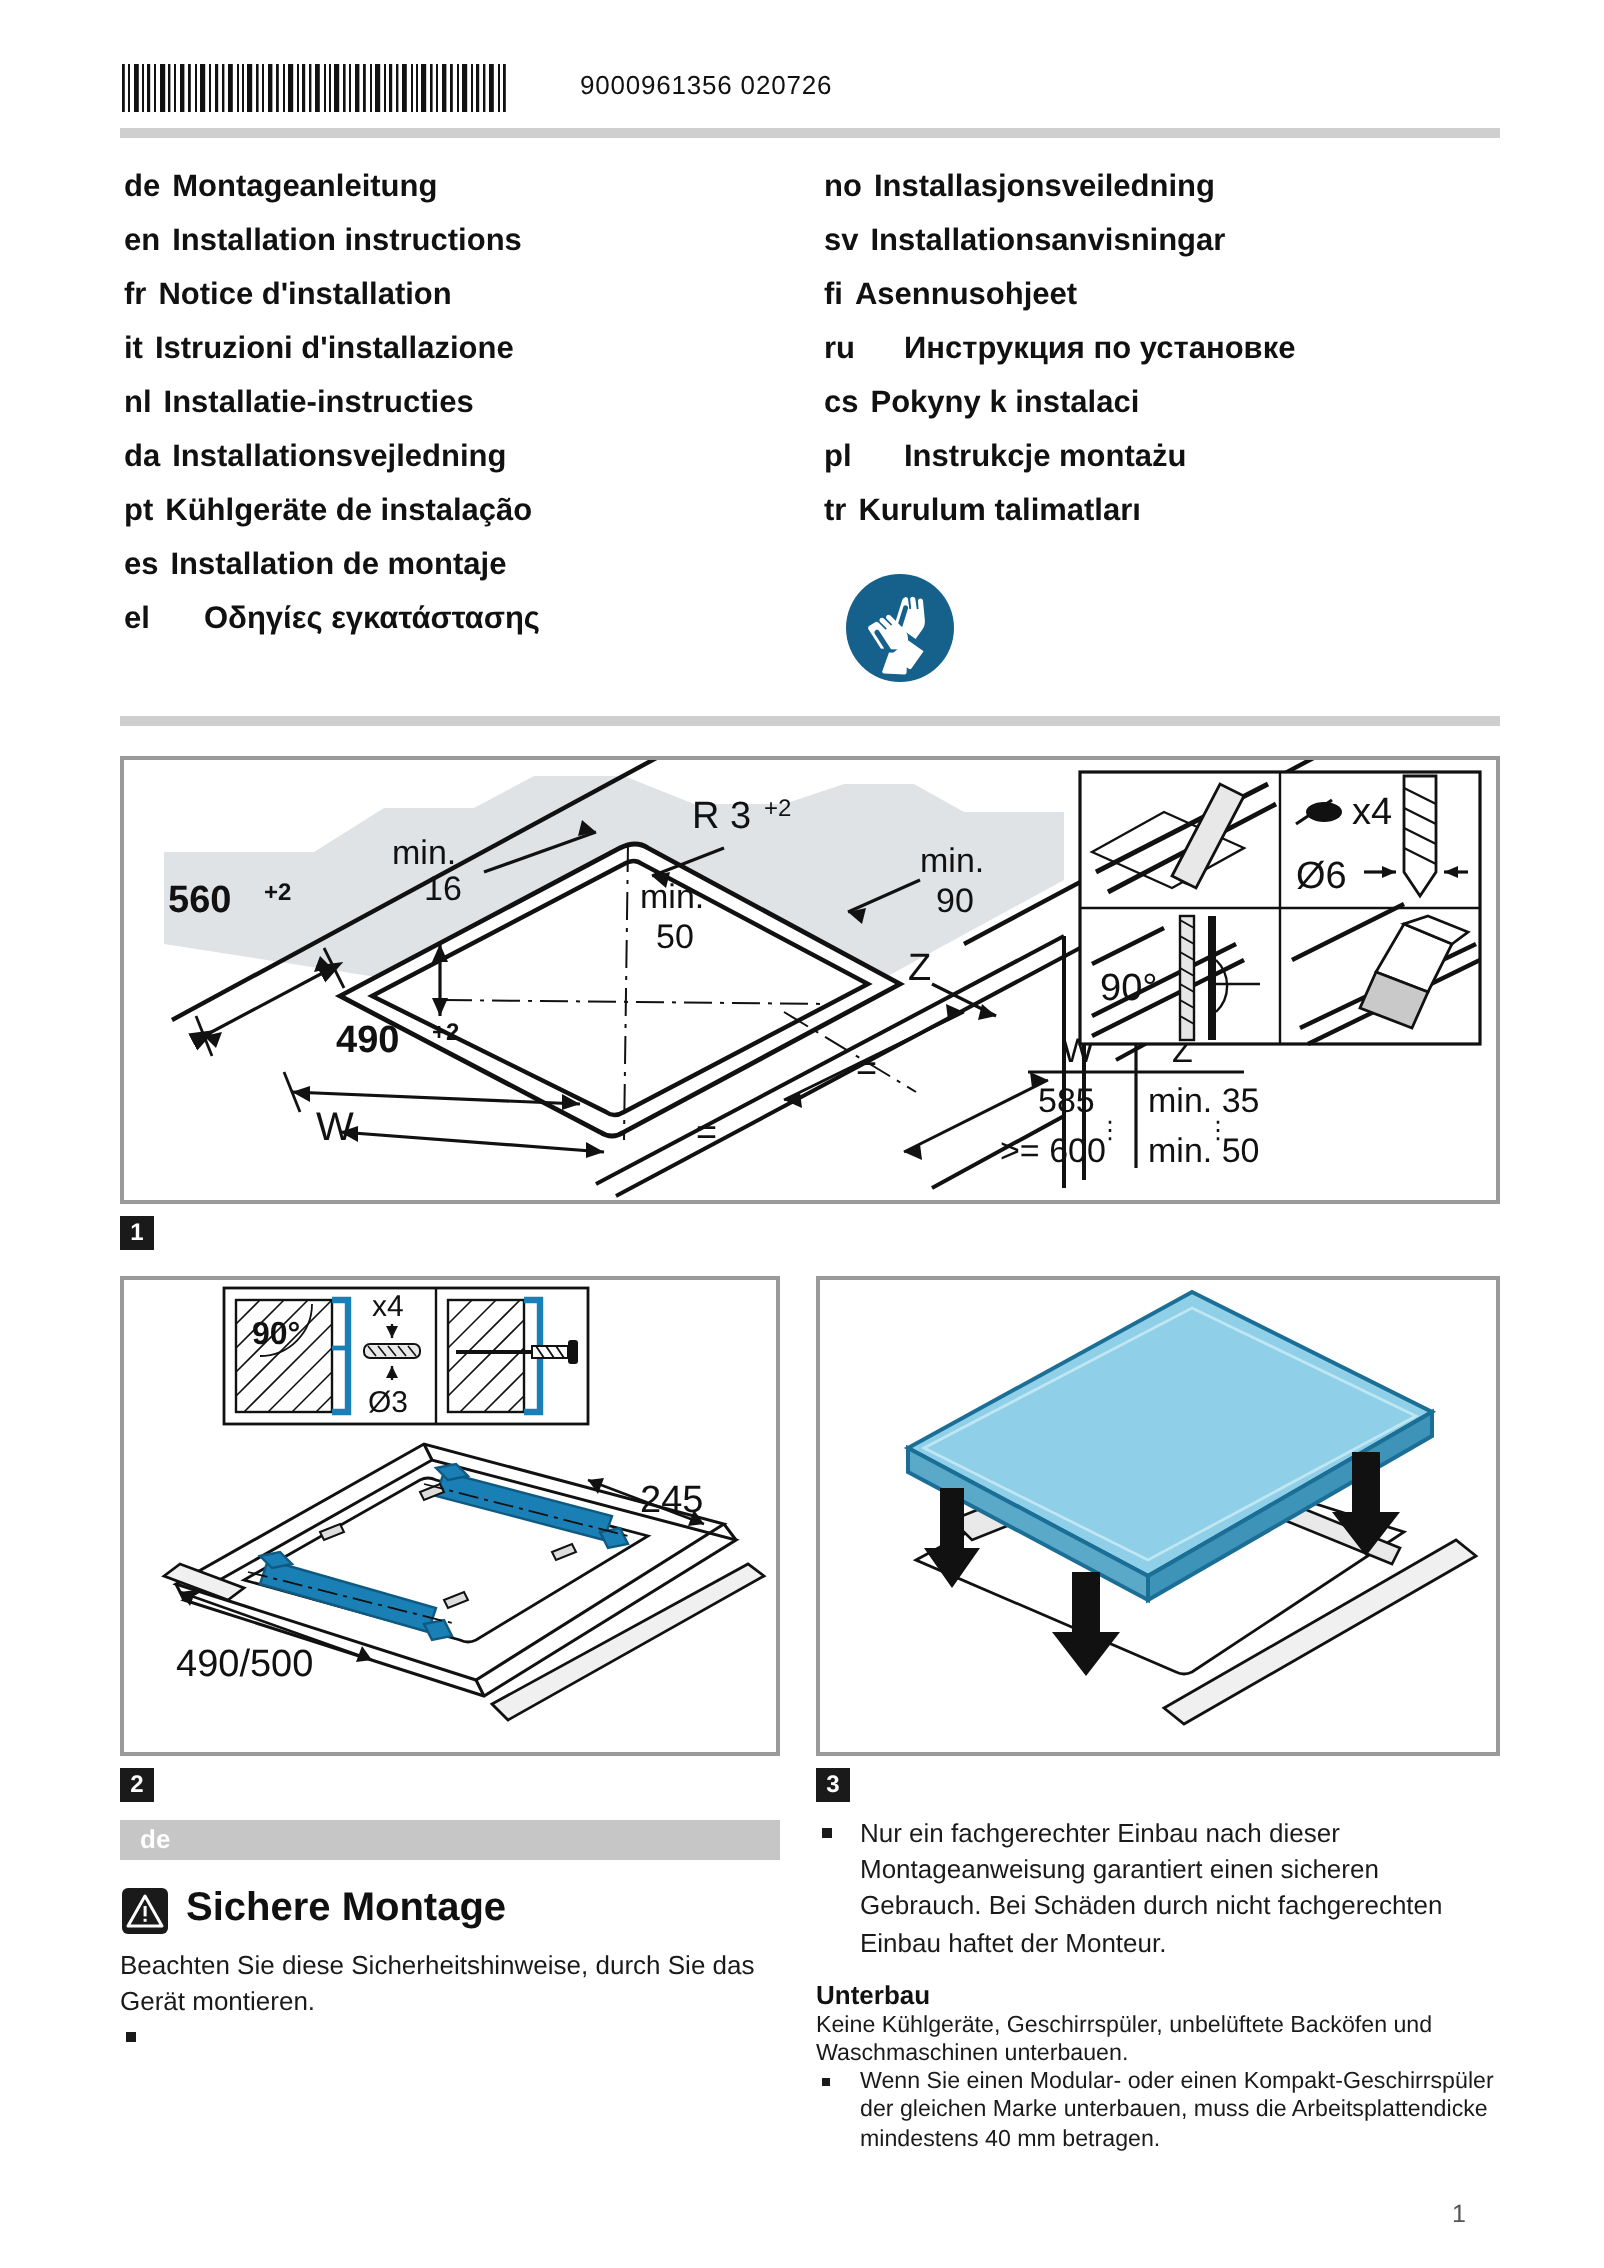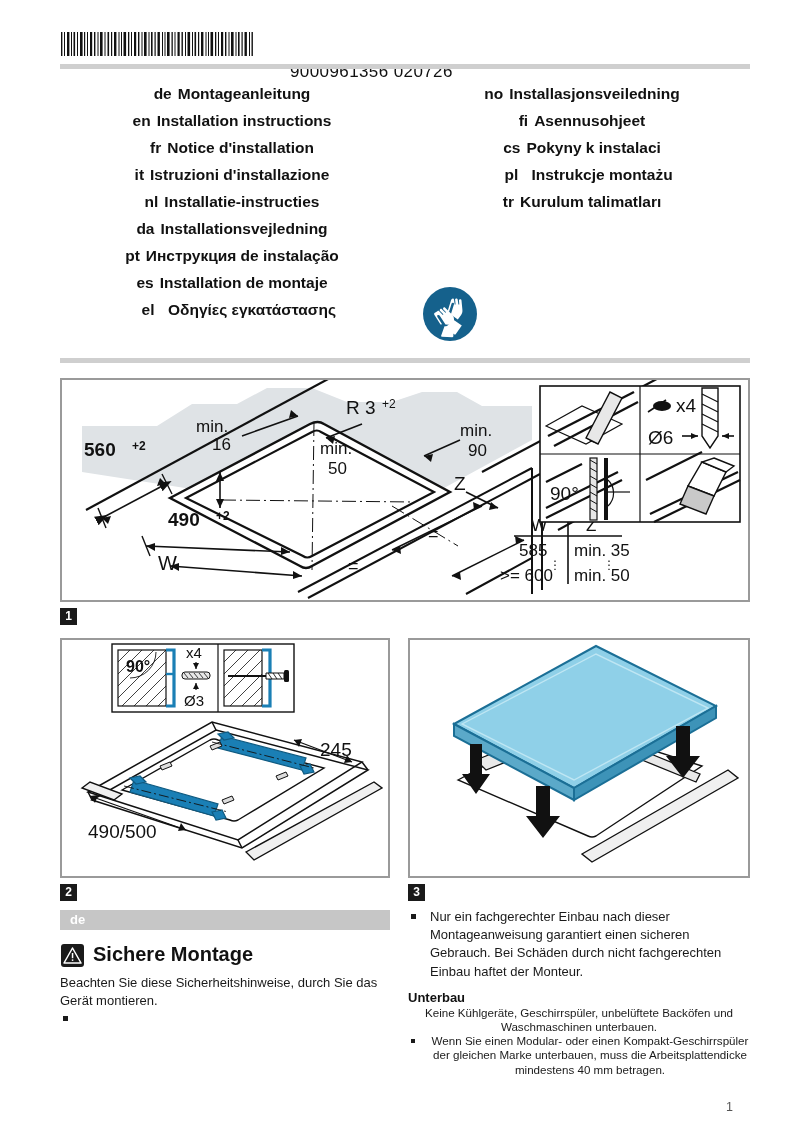--- a/index.html
+++ b/index.html
@@ -29,44 +29,42 @@
   }
   .barcode {
     position: absolute;
     left: 0; top: 0;
     width: 200px; height: 24px;
     display: block;
   }
   .doc-number {
     position: absolute;
     left: 230px; top: 3px;
-    font-size: 17px;
+    font-size: 13px;
     letter-spacing: 0.4px;
     color: #111;
     white-space: nowrap;
-    margin-top: 27px;
   }
   .rule {
     position: absolute;
     left: 60px;
     width: 690px;
     height: 5px;
     background: #cfcfcf;
   }
   .rule.top { top: 64px; }
   .rule.mid { top: 358px; }
 
   
   .langs {
     position: absolute;
     top: 80px;
     font-size: 15.5px;
     font-weight: bold;
     color: #111;
-    text-align: center;
   }
   .langs.left { left: 62px; width: 340px; }
   .langs.right { left: 412px; width: 340px; }
   .lang-row {
     height: 27px;
     line-height: 27px;
     white-space: nowrap;
     display: block;
   }
   .lang-code {
@@ -158,21 +156,20 @@
     font-size: 13px;
     line-height: 18.2px;
     color: #1a1a1a;
     margin: 0;
   }
   .small-text {
     font-size: 11.6px;
     line-height: 14.2px;
     color: #1a1a1a;
     margin: 0;
-    text-align: center;
   }
   .bullet-row {
     position: relative;
     padding-left: 22px;
   }
   .bullet-row .bsq {
     position: absolute;
     left: 3px;
     top: 6px;
     width: 5px; height: 5px;
@@ -267,27 +264,29 @@
 
   <div class="rule top"></div>
 
   <div class="langs left" id="langs-left">
       <div class="lang-row"><span class="lang-code">de</span><span>Montageanleitung</span></div>
       <div class="lang-row"><span class="lang-code">en</span><span>Installation instructions</span></div>
       <div class="lang-row"><span class="lang-code">fr</span><span>Notice d'installation</span></div>
       <div class="lang-row"><span class="lang-code">it</span><span>Istruzioni d'installazione</span></div>
       <div class="lang-row"><span class="lang-code">nl</span><span>Installatie-instructies</span></div>
       <div class="lang-row"><span class="lang-code">da</span><span>Installationsvejledning</span></div>
-      <div class="lang-row"><span class="lang-code">pt</span><span>Инструкция de instalação</span></div>
+      <div class="lang-row"><span class="lang-code">pt</span><span>Kühlgeräte de instalação</span></div>
       <div class="lang-row"><span class="lang-code">es</span><span>Installation de montaje</span></div>
       <div class="lang-row"><span class="lang-code wide">el</span><span>Οδηγίες εγκατάστασης</span></div>
     </div>
   <div class="langs right" id="langs-right">
       <div class="lang-row"><span class="lang-code">no</span><span>Installasjonsveiledning</span></div>
+      <div class="lang-row"><span class="lang-code">sv</span><span>Installationsanvisningar</span></div>
       <div class="lang-row"><span class="lang-code">fi</span><span>Asennusohjeet</span></div>
+      <div class="lang-row"><span class="lang-code wide">ru</span><span>Инструкция по установке</span></div>
       <div class="lang-row"><span class="lang-code">cs</span><span>Pokyny k instalaci</span></div>
       <div class="lang-row"><span class="lang-code wide">pl</span><span>Instrukcje montażu</span></div>
       <div class="lang-row"><span class="lang-code">tr</span><span>Kurulum talimatları</span></div>
     </div>
 
   <div class="gloves-wrap">
     <svg viewBox="0 0 54 54" width="54" height="54">
       <circle cx="27" cy="27" r="27" fill="#15618c"></circle>
       <g fill="#ffffff">
         <path d="M29.5 11.5c.7-.2 1.4.3 1.5 1l.7 5.1.9-.2-.5-4.6c-.1-.8.5-1.4 1.2-1.4.7 0 1.3.5 1.4 1.2l.7 5 .9-.1-.3-3.8c-.1-.8.5-1.4 1.2-1.4.7 0 1.3.5 1.3 1.2l.9 9.2c.2 2.2-.2 3.6-1.3 5.2l-3.3 4.6-7-5 3.2-10.2c.2-.7-.1-1.4-.8-1.6-.7-.2-1.4.2-1.6.9l-2.6 8.3-1.3-.9 3.4-10.9c.2-.7.6-1.1 1.3-1.3z"></path>

